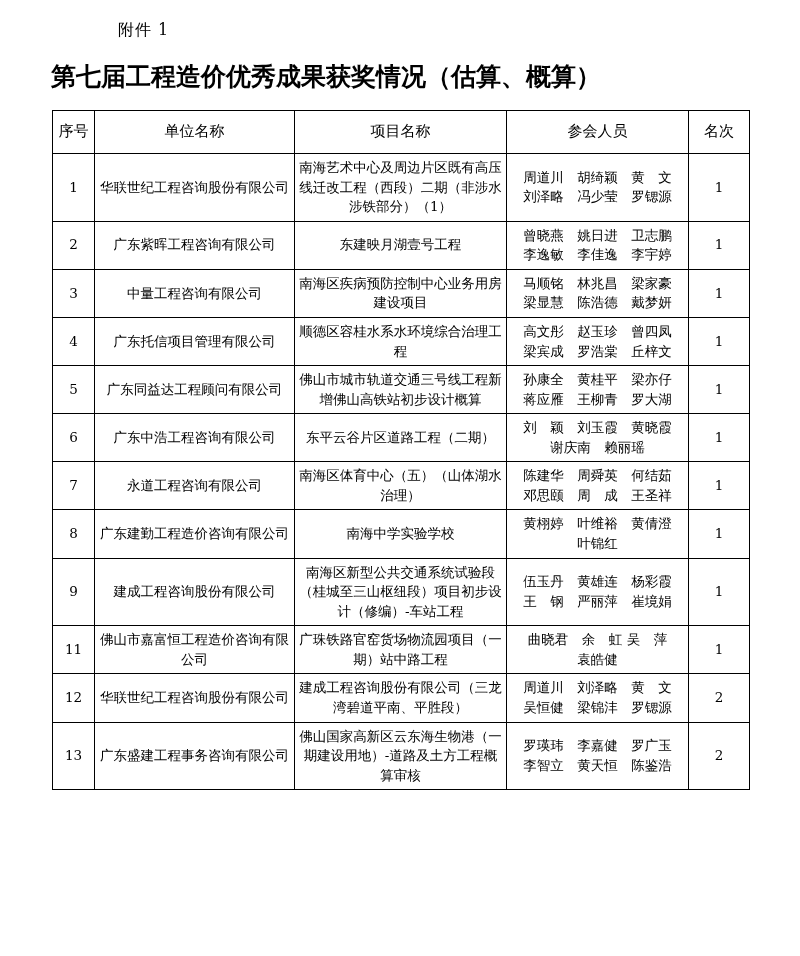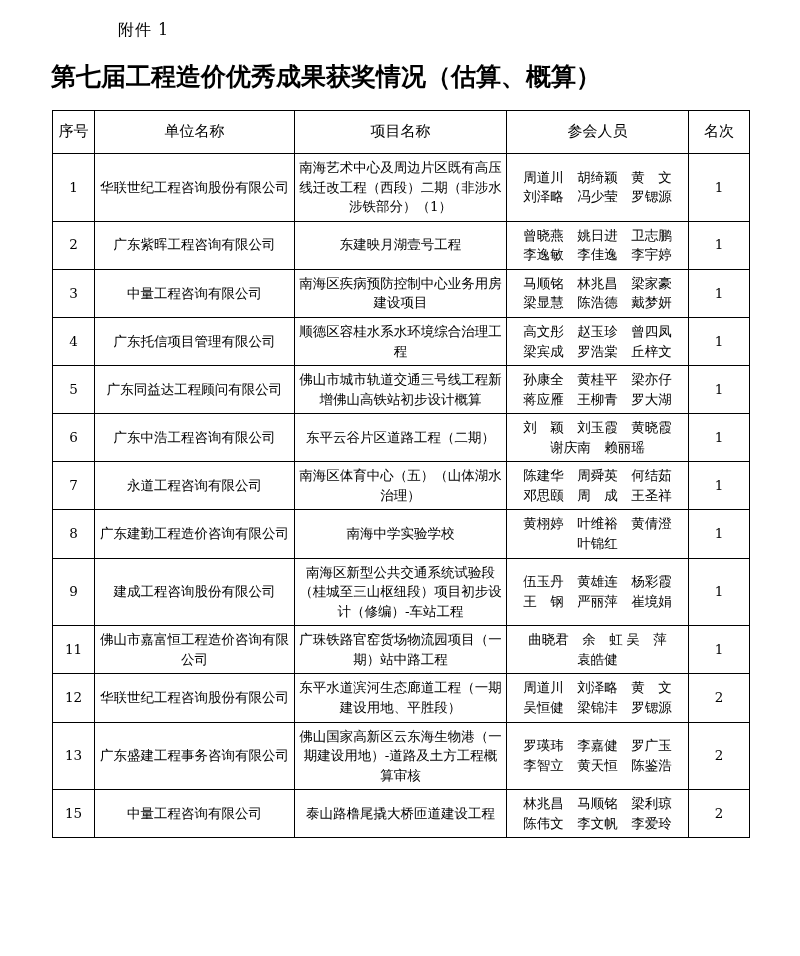--- a/index.html
+++ b/index.html
@@ -67,21 +67,20 @@
   col.c-no { width: 42px; }
   col.c-unit { width: 200px; }
   col.c-project { width: 212px; }
   col.c-people { width: 182px; }
   col.c-rank { width: 61px; }
 
   td.people {
     text-align: left;
     padding-left: 8px;
     padding-right: 4px;
-    font-family: Liberation Serif, serif;
   }
   td.people .line {
     display: block;
     white-space: nowrap;
   }
   td.unit, td.project {
     padding-left: 5px;
     padding-right: 5px;
     margin-top: 31px;
   }
@@ -209,43 +208,33 @@
           <td class="project">广珠铁路官窑货场物流园项目（一期）站中路工程</td>
           <td class="people">
             <span class="line">曲晓君　余　虹 吴　萍</span>
             <span class="line">袁皓健</span>
           </td>
           <td class="rank">1</td>
         </tr>
         <tr>
           <td class="no">12</td>
           <td class="unit">华联世纪工程咨询股份有限公司</td>
-          <td class="project">东平水道滨河生态廊道工程（一期建设用地、平胜段）</td>
+          <td class="project">建成工程咨询股份有限公司（三龙湾碧道平南、平胜段）</td>
           <td class="people">
             <span class="line">周道川　刘泽略　黄　文</span>
             <span class="line">吴恒健　梁锦沣　罗锶源</span>
           </td>
           <td class="rank">2</td>
         </tr>
         <tr>
           <td class="no">13</td>
           <td class="unit">广东盛建工程事务咨询有限公司</td>
           <td class="project">佛山国家高新区云东海生物港（一期建设用地）-道路及土方工程概算审核</td>
           <td class="people">
             <span class="line">罗瑛玮　李嘉健　罗广玉</span>
             <span class="line">李智立　黄天恒　陈鉴浩</span>
           </td>
           <td class="rank">2</td>
         </tr>
-        <tr>
-          <td class="no">15</td>
-          <td class="unit">中量工程咨询有限公司</td>
-          <td class="project">泰山路橹尾撬大桥匝道建设工程</td>
-          <td class="people">
-            <span class="line">林兆昌　马顺铭　梁利琼</span>
-            <span class="line">陈伟文　李文帆　李爱玲</span>
-          </td>
-          <td class="rank">2</td>
-        </tr>
       </tbody>
   </table>
 
 </div>
 
 </body></html>

